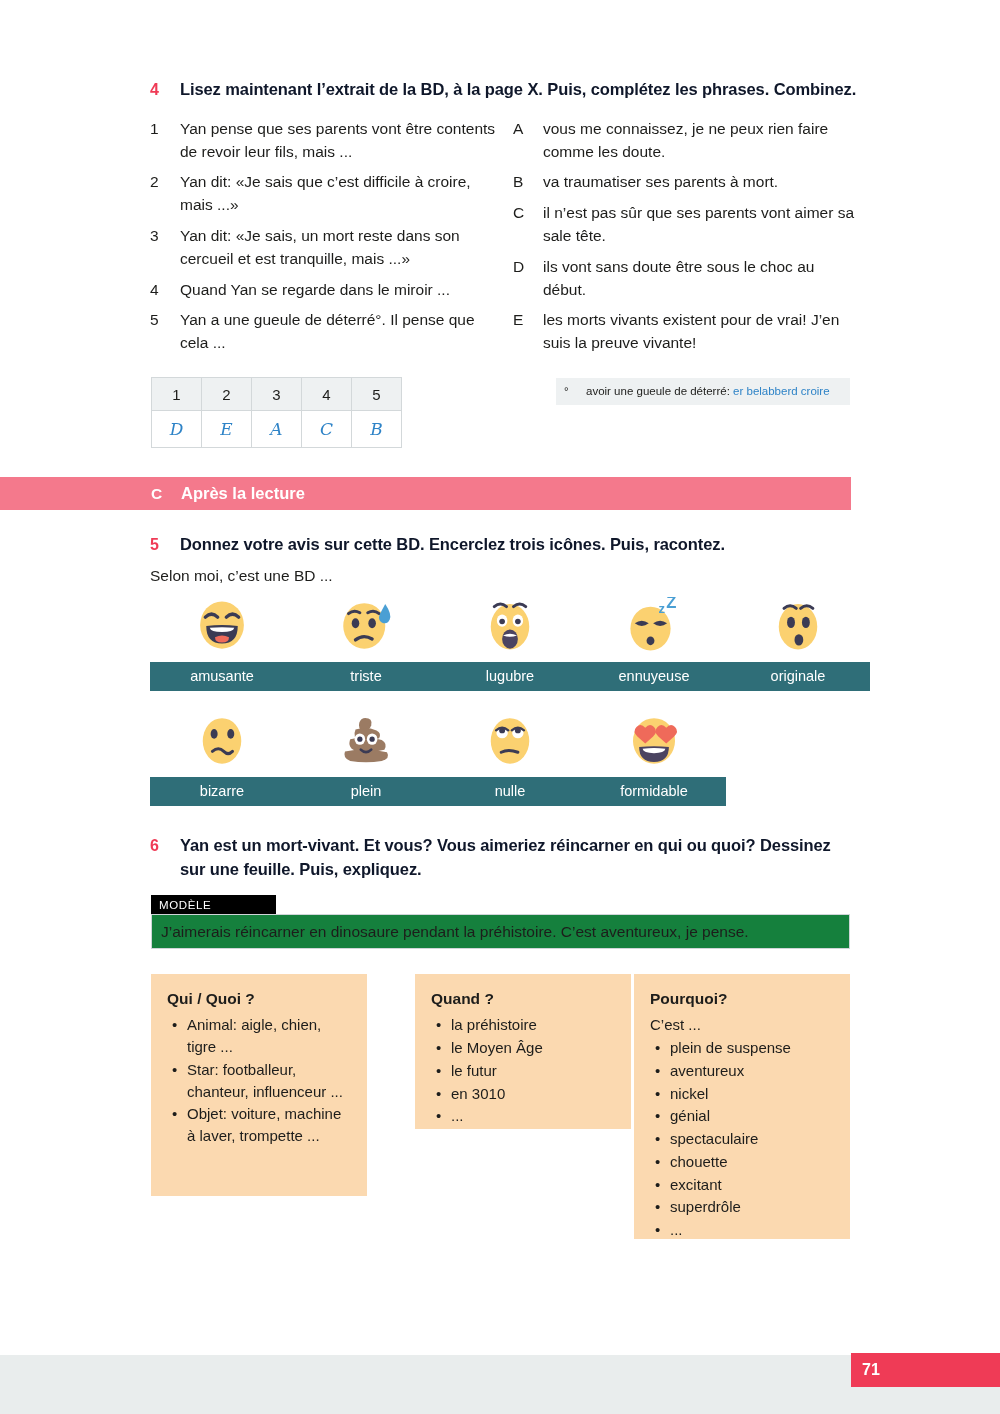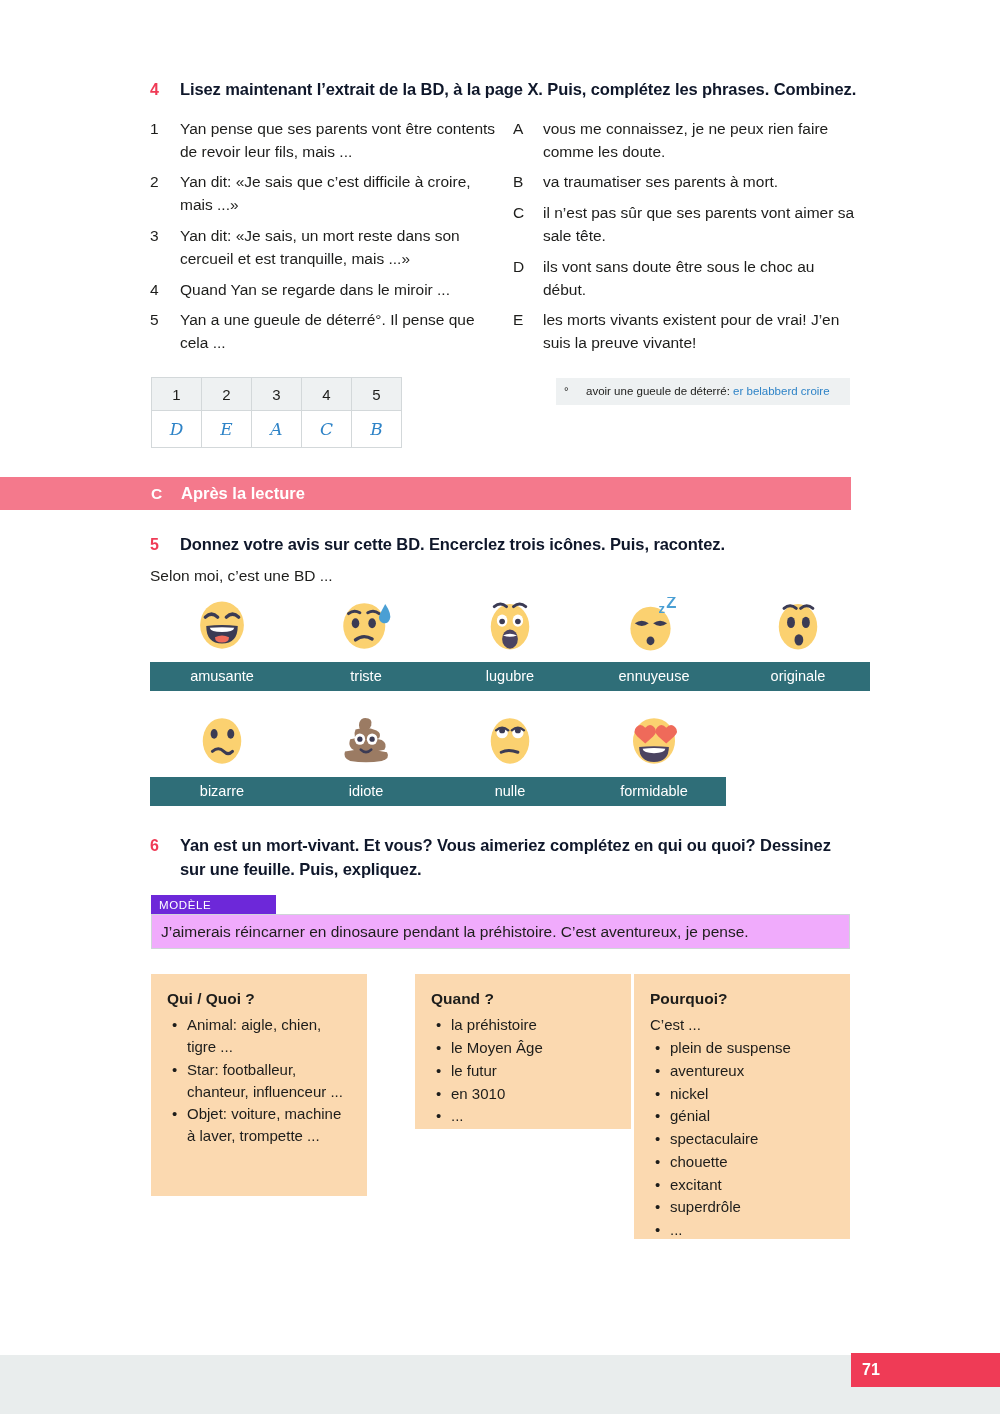--- a/index.html
+++ b/index.html
@@ -193,42 +193,42 @@
     left: 150px;
     top: 834px;
     width: 710px;
   }
   #modele-tag {
     position: absolute;
     left: 151px;
     top: 895px;
     width: 125px;
     height: 19px;
-    background: #6d28d9;
+    background: #000000;
     color: #ffffff;
     font-size: 11.5px;
     letter-spacing: 0.6px;
     display: flex;
     align-items: center;
     padding-left: 8px;
     box-sizing: border-box;
   }
   #modele-box {
     position: absolute;
     left: 151px;
     top: 914px;
     width: 699px;
     height: 35px;
     border: 1px solid #cfd5d8;
     box-sizing: border-box;
     display: flex;
     align-items: center;
     padding-left: 9px;
     font-size: 15.5px;
-    background: #f0abfc;
+    background: #15803d;
   }
 
   
   .help-box {
     position: absolute;
     background: #fbd9b0;
     padding: 14px 14px 14px 16px;
     box-sizing: border-box;
     font-size: 15px;
     line-height: 1.45;
@@ -469,21 +469,21 @@
         <path d="M29 7 Q40 6 38 15 Q36 21 30 21 Q24 21 24 15 Q24 9 29 7 Z" fill="#9b7b63"></path>
         <path d="M20 20 Q32 16 44 21 Q50 24 47 30 Q38 33 25 32 Q16 30 20 20 Z" fill="#9b7b63"></path>
         <path d="M14 31 Q32 27 50 32 Q57 36 53 43 Q38 47 22 45 Q10 41 14 31 Z" fill="#9b7b63"></path>
         <path d="M8 45 Q32 40 56 46 Q60 53 50 56 Q32 59 14 56 Q5 52 8 45 Z" fill="#9b7b63"></path>
         <ellipse cx="25" cy="31" rx="6" ry="6.5" fill="#ffffff"></ellipse>
         <ellipse cx="39" cy="31" rx="6" ry="6.5" fill="#ffffff"></ellipse>
         <circle cx="25" cy="31" r="3" fill="#3b3b54"></circle>
         <circle cx="39" cy="31" r="3" fill="#3b3b54"></circle>
         <path d="M26 43 Q32 49 38 43" stroke="#3b3b54" stroke-width="3" fill="none" stroke-linecap="round"></path>
       </svg>
-      <div class="emoji-label">idiote</div>
+      <div class="emoji-label">plein</div>
     </div>
 
     <div class="emoji-cell">
       <svg class="emoji-art" viewBox="0 0 64 64">
         <ellipse cx="32" cy="33" rx="22" ry="26" fill="#fbd170"></ellipse>
         <ellipse cx="23" cy="24" rx="6.5" ry="6" fill="#ffffff"></ellipse>
         <ellipse cx="41" cy="24" rx="6.5" ry="6" fill="#ffffff"></ellipse>
         <circle cx="23" cy="21" r="3.4" fill="#3b3b54"></circle>
         <circle cx="41" cy="21" r="3.4" fill="#3b3b54"></circle>
         <path d="M16 21 Q23 15 30 21" stroke="#3b3b54" stroke-width="2.6" fill="none" stroke-linecap="round"></path>
@@ -501,21 +501,21 @@
         <path d="M15 40 Q32 38 49 40 Q49 57 32 57 Q15 57 15 40 Z" fill="#4b4461"></path>
         <path d="M19 42 Q32 40 45 42 Q44 47 32 47 Q20 47 19 42 Z" fill="#ffffff"></path>
       </svg>
       <div class="emoji-label">formidable</div>
     </div>
   </div>
 
   <div id="ex6">
     <div class="ex-head">
       <div class="ex-num">6</div>
-      <div class="ex-title">Yan est un mort-vivant. Et vous? Vous aimeriez complétez en qui ou quoi? Dessinez sur une feuille. Puis, expliquez.</div>
+      <div class="ex-title">Yan est un mort-vivant. Et vous? Vous aimeriez réincarner en qui ou quoi? Dessinez sur une feuille. Puis, expliquez.</div>
     </div>
   </div>
 
   <div id="modele-tag">MODÈLE</div>
   <div id="modele-box">
     <span>J’aimerais réincarner en dinosaure pendant la préhistoire. C’est aventureux, je pense.</span>
   </div>
 
   <div class="help-box" id="help-qui">
     <div class="help-title">Qui / Quoi ?</div>

